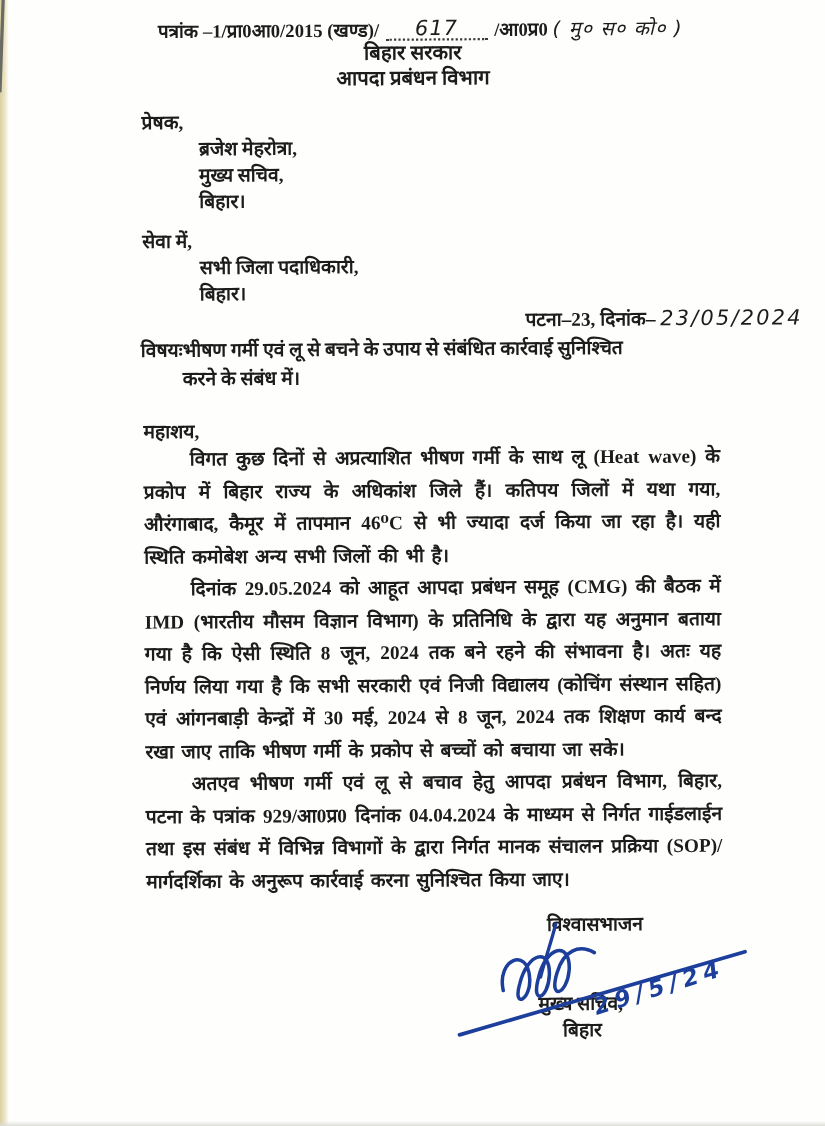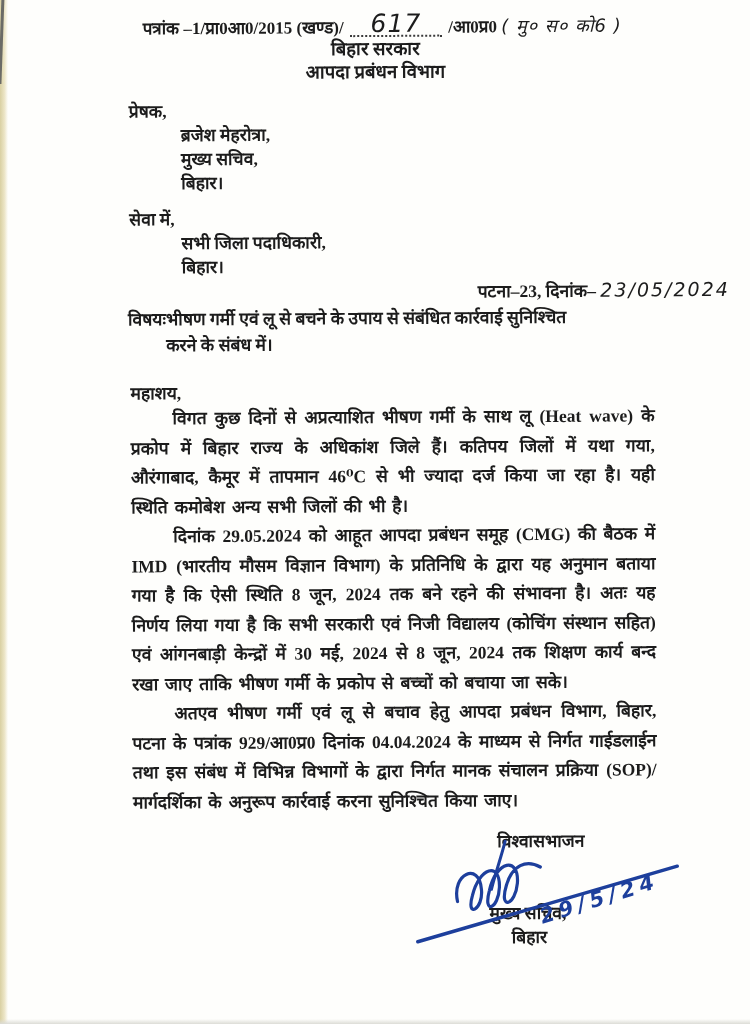--- a/index.html
+++ b/index.html
@@ -65,21 +65,21 @@
   .ref-dotted {
     display: inline-block;
     min-width: 92px;
     border-bottom: 2px dotted #3a3a3a;
     text-align: center;
     line-height: 14px;
     margin: 0 2px;
     vertical-align: baseline;
   }
   .ref-num {
-    font-size: 25px;
+    font-size: 19px;
     position: relative;
     top: -1px;
   }
   .ref-note { font-size: 18px; }
   .center-line {
     text-align: center;
     font-size: 18.5px;
     line-height: 23px;
   }
   
@@ -148,21 +148,21 @@
   <div class="edge-left"></div>
   <div class="edge-top-corner"></div>
   <div class="edge-bottom"></div>
 
   <div class="content">
 
     <div class="ref-line print">
       <span>पत्रांक –1/प्रा0आ0/2015 (खण्ड)/</span>
       <span class="ref-dotted"><span class="hw ref-num">617</span></span>
       <span>/आ0प्र0</span>
-      <span class="hw ref-note">( मु० स० को6 )</span>
+      <span class="hw ref-note">( मु० स० को० )</span>
     </div>
 
     <div class="center-line print">बिहार सरकार</div>
     <div class="center-line print">आपदा प्रबंधन विभाग</div>
 
     <div class="gap-14"></div>
 
     <div class="addr-label print">प्रेषक,</div>
     <div class="addr-item print">ब्रजेश मेहरोत्रा,</div>
     <div class="addr-item print">मुख्य सचिव,</div>

